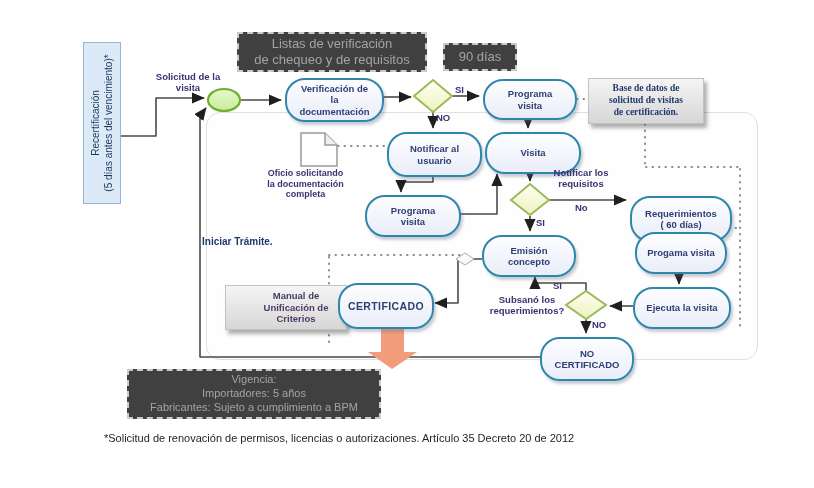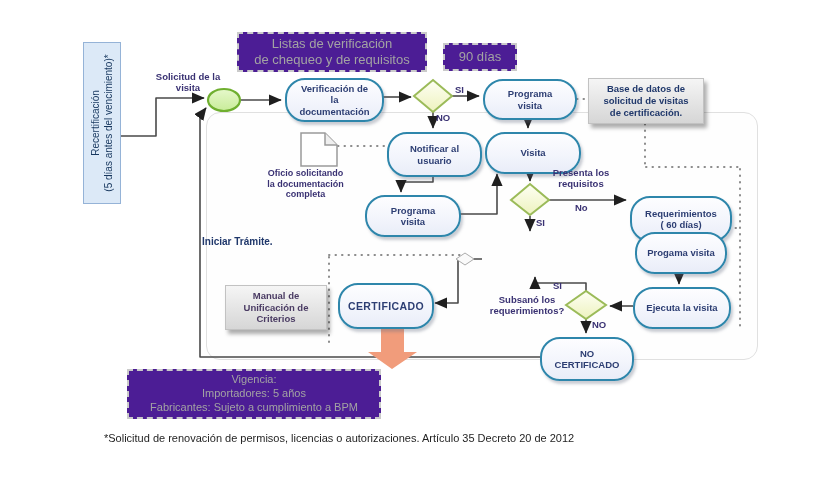--- a/index.html
+++ b/index.html
@@ -9,21 +9,21 @@
         background:linear-gradient(180deg,#FDFDFF 0%,#F3F5FC 55%,#E9EDF8 100%);
         box-shadow:2px 3px 3px rgba(100,110,130,.35);
         display:flex;flex-direction:column;align-items:center;justify-content:center;
         font-weight:bold;font-size:9.5px;color:#2D3E73;text-align:center;line-height:1.2;z-index:5;}
   .gray-note{position:absolute;background:linear-gradient(180deg,#F5F5F5,#D6D6D6);
         border:1px solid #C2C2C2;box-shadow:3px 4px 4px rgba(0,0,0,.32);
         display:flex;flex-direction:column;align-items:center;justify-content:center;
         font-weight:bold;font-size:9.5px;color:#20386B;text-align:center;line-height:1.25;z-index:5;}
   .dashed-note{position:absolute;border:2px dashed #CACACA;color:#A3A3A3;
         display:flex;flex-direction:column;align-items:center;justify-content:center;
-        font-size:13px;text-align:center;line-height:1.25;z-index:2;background:#4c1d95;}
+        font-size:13px;text-align:center;line-height:1.25;z-index:2;background:#404040;}
   .lbl{position:absolute;font-weight:bold;font-size:9.5px;color:#3A3273;z-index:6;
         line-height:1.18;text-align:center;}
   #recert{position:absolute;left:83px;top:42px;width:36px;height:160px;
         background:#DCE9F7;border:1.5px solid #95B3D7;z-index:5;}
   #recert .rot{position:absolute;left:50%;top:50%;width:158px;
         transform:translate(-50%,-50%) rotate(-90deg);
         text-align:center;font-size:10px;color:#17375E;line-height:1.25;}
   #container-frame{position:absolute;left:206px;top:112px;width:550px;height:246px;
         border:1.5px solid #E0E0E0;border-radius:14px;z-index:1;background:#FEFEFE;}
   svg{position:absolute;left:0;top:0;z-index:4;}
@@ -51,26 +51,26 @@
   </div>
   <div class="dashed-note" style="left:443px;top:43px;width:70px;height:24px;">
     <span>90 días</span>
   </div>
   <div class="dashed-note" style="left:127px;top:369px;width:250px;height:46px;font-size:11px;">
     <span>Vigencia:</span>
     <span>Importadores: 5 años</span>
     <span>Fabricantes: Sujeto a cumplimiento a BPM</span>
   </div>
 
-  <div class="gray-note" style="left:588px;top:78px;width:114px;height:44px;">
+  <div class="gray-note" style="left:588px;top:78px;width:114px;height:44px;font-family:Liberation Serif, serif;">
     <span>Base de datos de</span>
     <span>solicitud de visitas</span>
     <span>de certificación.</span>
   </div>
-  <div class="gray-note" style="left:225px;top:285px;width:100px;height:43px;color:#4A3B63;">
+  <div class="gray-note" style="left:225px;top:285px;width:100px;height:43px;color:#4A3B63;padding-left:20px;">
     <span>Manual de</span>
     <span>Unificación de</span>
     <span>Criterios</span>
   </div>
 
   <svg width="814" height="488" viewBox="0 0 814 488">
     <defs>
       <marker id="arr" markerWidth="9" markerHeight="8" refX="7.5" refY="3.5" orient="auto">
         <path d="M0,0 L8,3.5 L0,7 Z" fill="#1f1f1f"></path>
       </marker>
@@ -155,20 +155,24 @@
   <div class="node" style="left:630px;top:180px;width:98px;height:42px;margin-top:16px;">
     <span>Requerimientos</span>
     <span>( 60 días)</span>
   </div>
   <div class="node" style="left:635px;top:232px;width:88px;height:38px;">
     <span>Progama visita</span>
   </div>
   <div class="node" style="left:633px;top:287px;width:94px;height:38px;">
     <span>Ejecuta la visita</span>
   </div>
+  <div class="node" style="left:482px;top:235px;width:90px;height:38px;">
+    <span>Emisión</span>
+    <span>concepto</span>
+  </div>
   <div class="node" style="left:338px;top:283px;width:92px;height:42px;font-size:10.5px;letter-spacing:.4px;">
     <span>CERTIFICADO</span>
   </div>
   <div class="node" style="left:540px;top:337px;width:90px;height:40px;">
     <span>NO</span>
     <span>CERTIFICADO</span>
   </div>
 
   <div class="lbl" style="left:148px;top:71px;width:80px;">
     <span>Solicitud de la</span><br>
@@ -182,21 +186,21 @@
   <div class="lbl" style="left:202px;top:236px;font-size:10px;color:#20386B;">
     <span>Iniciar Trámite.</span>
   </div>
   <div class="lbl" style="left:455px;top:84px;">
     <span>SI</span>
   </div>
   <div class="lbl" style="left:436px;top:112px;">
     <span>NO</span>
   </div>
   <div class="lbl" style="left:541px;top:167px;width:80px;">
-    <span>Presenta los</span><br>
+    <span>Notificar los</span><br>
     <span>requisitos</span>
   </div>
   <div class="lbl" style="left:575px;top:202px;">
     <span>No</span>
   </div>
   <div class="lbl" style="left:536px;top:217px;">
     <span>SI</span>
   </div>
   <div class="lbl" style="left:488px;top:294px;width:78px;">
     <span>Subsanó los</span><br>

